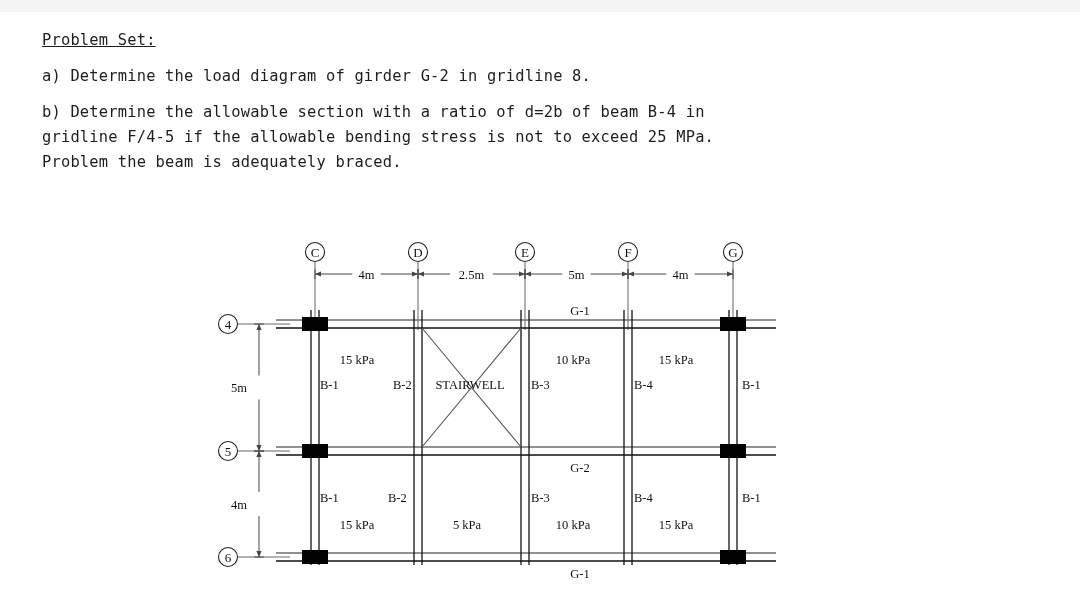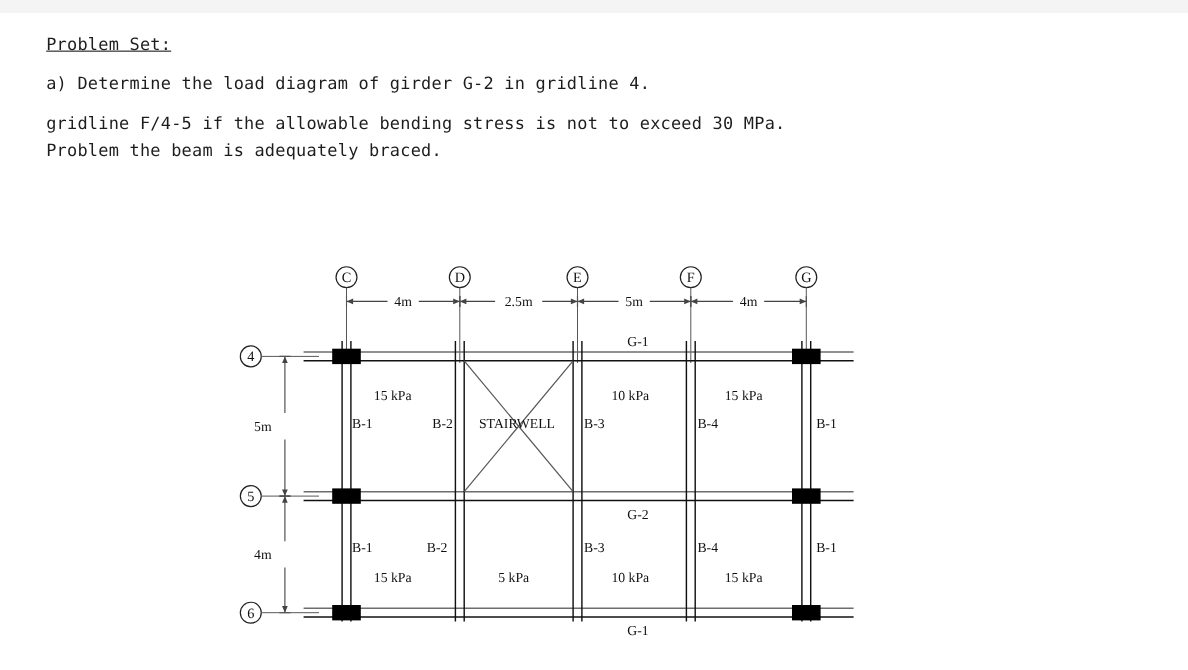--- a/index.html
+++ b/index.html
@@ -72,23 +72,24 @@
 </style>
 </head>
 <body>
 
 <div id="page">
 
   <div class="topbar"></div>
 
   <div class="prose">
     <div class="heading">Problem Set:</div>
-    <p>a) Determine the load diagram of girder G-2 in gridline 4.</p>
+    <p>a) Determine the load diagram of girder G-2 in gridline 8.</p>
     <div class="para-gap"></div>
-    <p>gridline F/4-5 if the allowable bending stress is not to exceed 30 MPa.</p>
+    <p>b) Determine the allowable section with a ratio of d=2b of beam B-4 in</p>
+    <p>gridline F/4-5 if the allowable bending stress is not to exceed 25 MPa.</p>
     <p>Problem the beam is adequately braced.</p>
   </div>
 
   <div id="plan-wrap">
     <svg id="plan-svg" width="1080" height="360" viewBox="0 0 1080 360">
 
       <g id="top-dims">
           <g>
             <line x1="315" y1="37" x2="315" y2="47" stroke="#444444" stroke-width="1"></line>
             <line x1="418" y1="37" x2="418" y2="47" stroke="#444444" stroke-width="1"></line>

